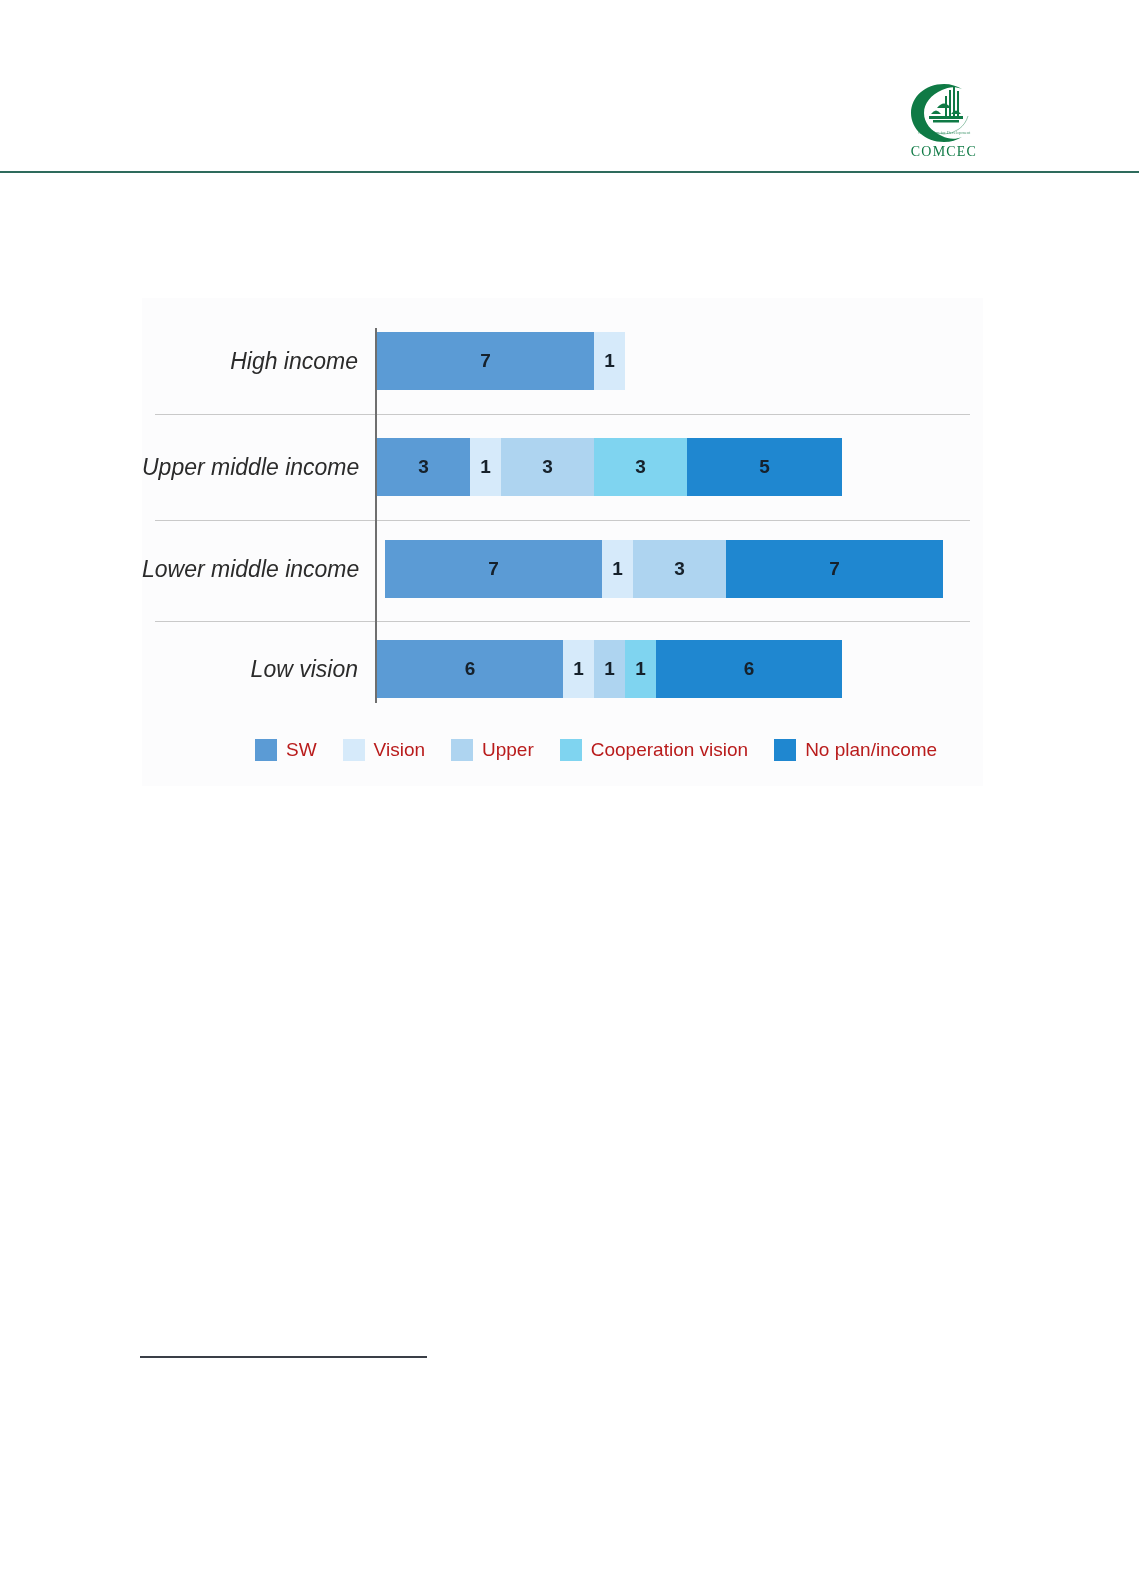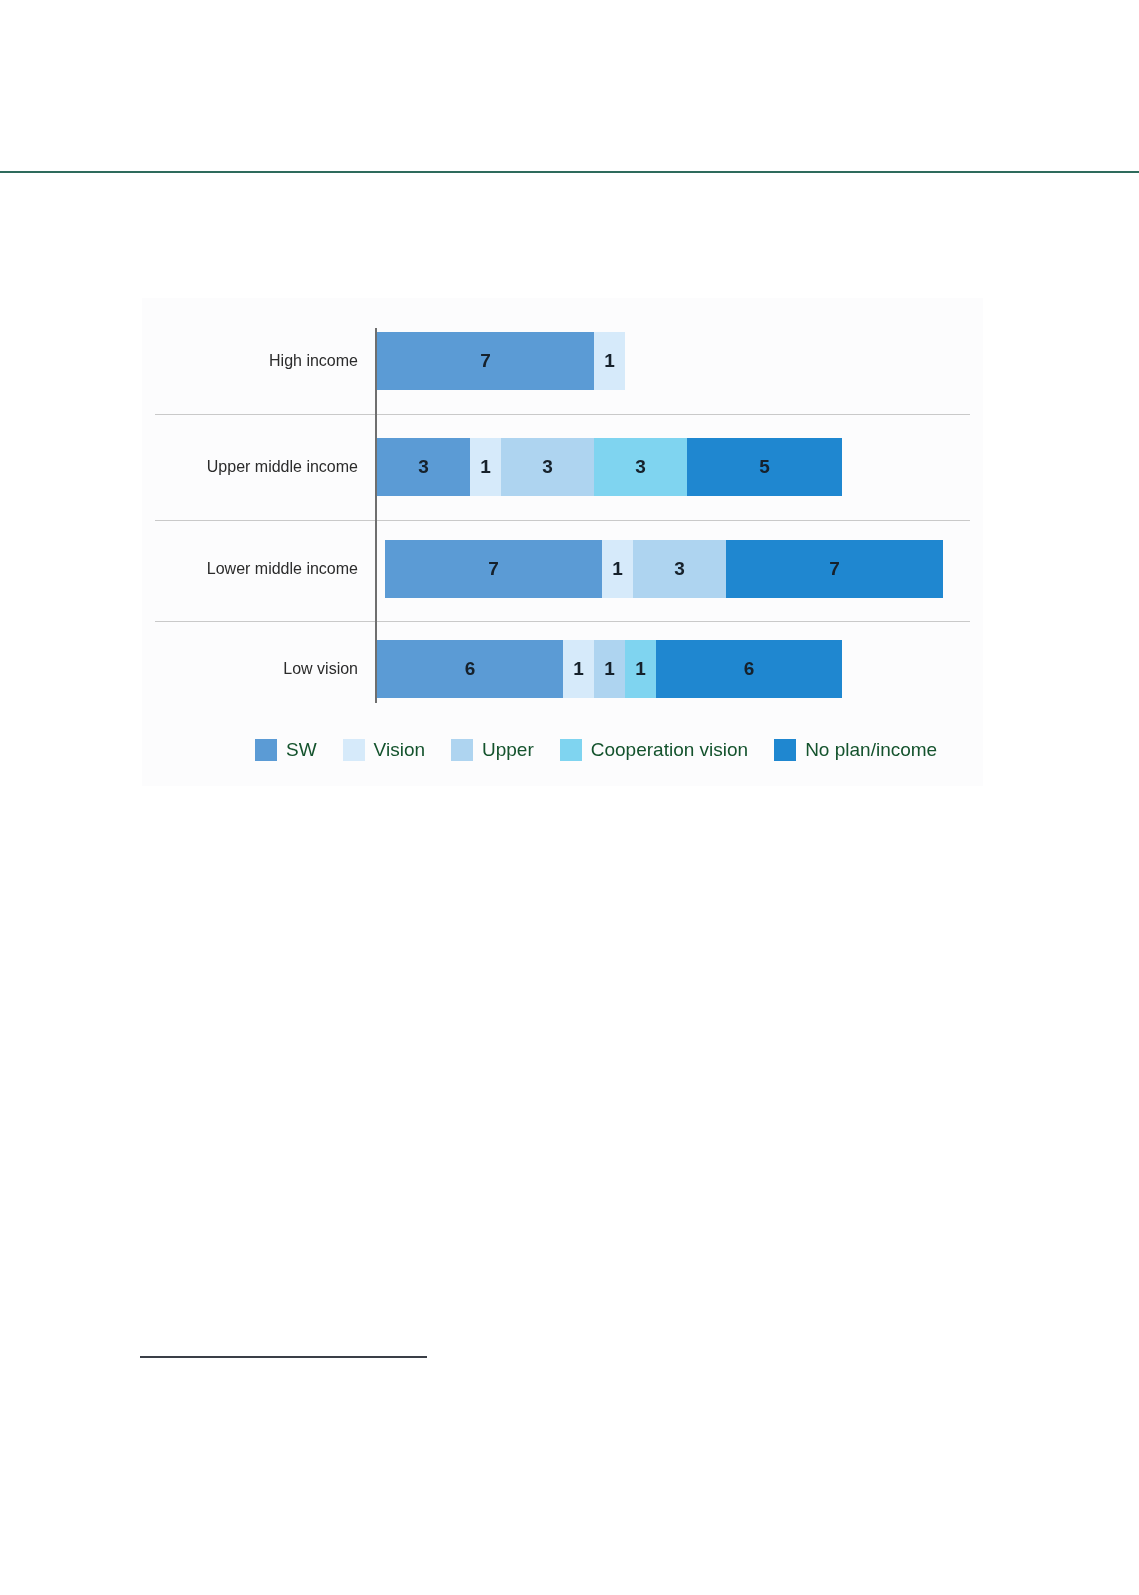--- a/index.html
+++ b/index.html
@@ -104,24 +104,25 @@
   .row-0 { top: 32px; }       
   .row-1 { top: 138px; }      
   .row-2 { top: 240px; gap: 8px; }      
   .row-3 { top: 340px; }      
 
   .cat-label {
     width: 228px;
     padding-right: 12px;
     box-sizing: border-box;
     text-align: right;
-    font-size: 16px;
+    font-size: 23px;
     color: #2b2b2b;
     font-family: "Liberation Sans", sans-serif;
     white-space: nowrap;
+    font-style: italic;
   }
   .bar-track {
     position: relative;
     height: 58px;
     display: flex;
     align-items: stretch;
     margin-left: 7px;         
   }
   .seg {
     display: flex;
@@ -153,38 +154,62 @@
     white-space: nowrap;
   }
   .legend-swatch {
     width: 22px;
     height: 22px;
     margin-right: 9px;
     flex: 0 0 auto;
   }
   .legend-label {
     font-size: 19px;
-    color: #14532d;
+    color: #b91c1c;
   }
 
   
   .footnote-rule {
     position: absolute;
     left: 140px;
     top: 1356px;
     width: 287px;
     height: 2px;
     background: #3a3f47;
   }
 </style>
 </head>
 <body>
 
 <div class="page-header">
 
+  <div class="brand-logo">
+    <svg class="brand-mark" viewBox="0 0 74 62">
+
+      <path d="M37 2 C18 2 4 15 4 31 C4 47 18 60 37 60 C44 60 50 58 55 55
+               C48 58 41 57 35 54 C24 49 17 41 17 31 C17 21 24 13 35 8
+               C41 5 48 4 55 7 C50 4 44 2 37 2 Z" fill="#0f7a45"></path>
+
+      <g fill="#0f7a45">
+        <rect x="42" y="8" width="2" height="26"></rect>
+        <rect x="46" y="5" width="2" height="29"></rect>
+        <rect x="50" y="9" width="2" height="25"></rect>
+        <rect x="38" y="14" width="2" height="20"></rect>
+        <path d="M30 26 q7 -9 14 0 z"></path>
+        <path d="M24 32 q5 -7 10 0 z"></path>
+        <path d="M44 32 q5 -7 10 0 z"></path>
+        <rect x="22" y="34" width="34" height="3"></rect>
+        <rect x="26" y="38" width="26" height="2.5"></rect>
+      </g>
+
+      <path d="M13 34 A25 25 0 0 0 61 34" fill="none" stroke="#0f7a45" stroke-width="0.8" opacity="0.55"></path>
+      <text x="37" y="52" text-anchor="middle" font-family="Liberation Serif, serif" font-size="4.4" fill="#0f7a45" opacity="0.75">Cooperation for Development</text>
+    </svg>
+    <div class="brand-wordmark">COMCEC</div>
+  </div>
 
   <div class="header-rule"></div>
 </div>
 
 <div class="chart-panel">
 
   <div class="plot-area">
     <div class="gridline grid-1"></div>
     <div class="gridline grid-2"></div>
     <div class="gridline grid-3"></div>

